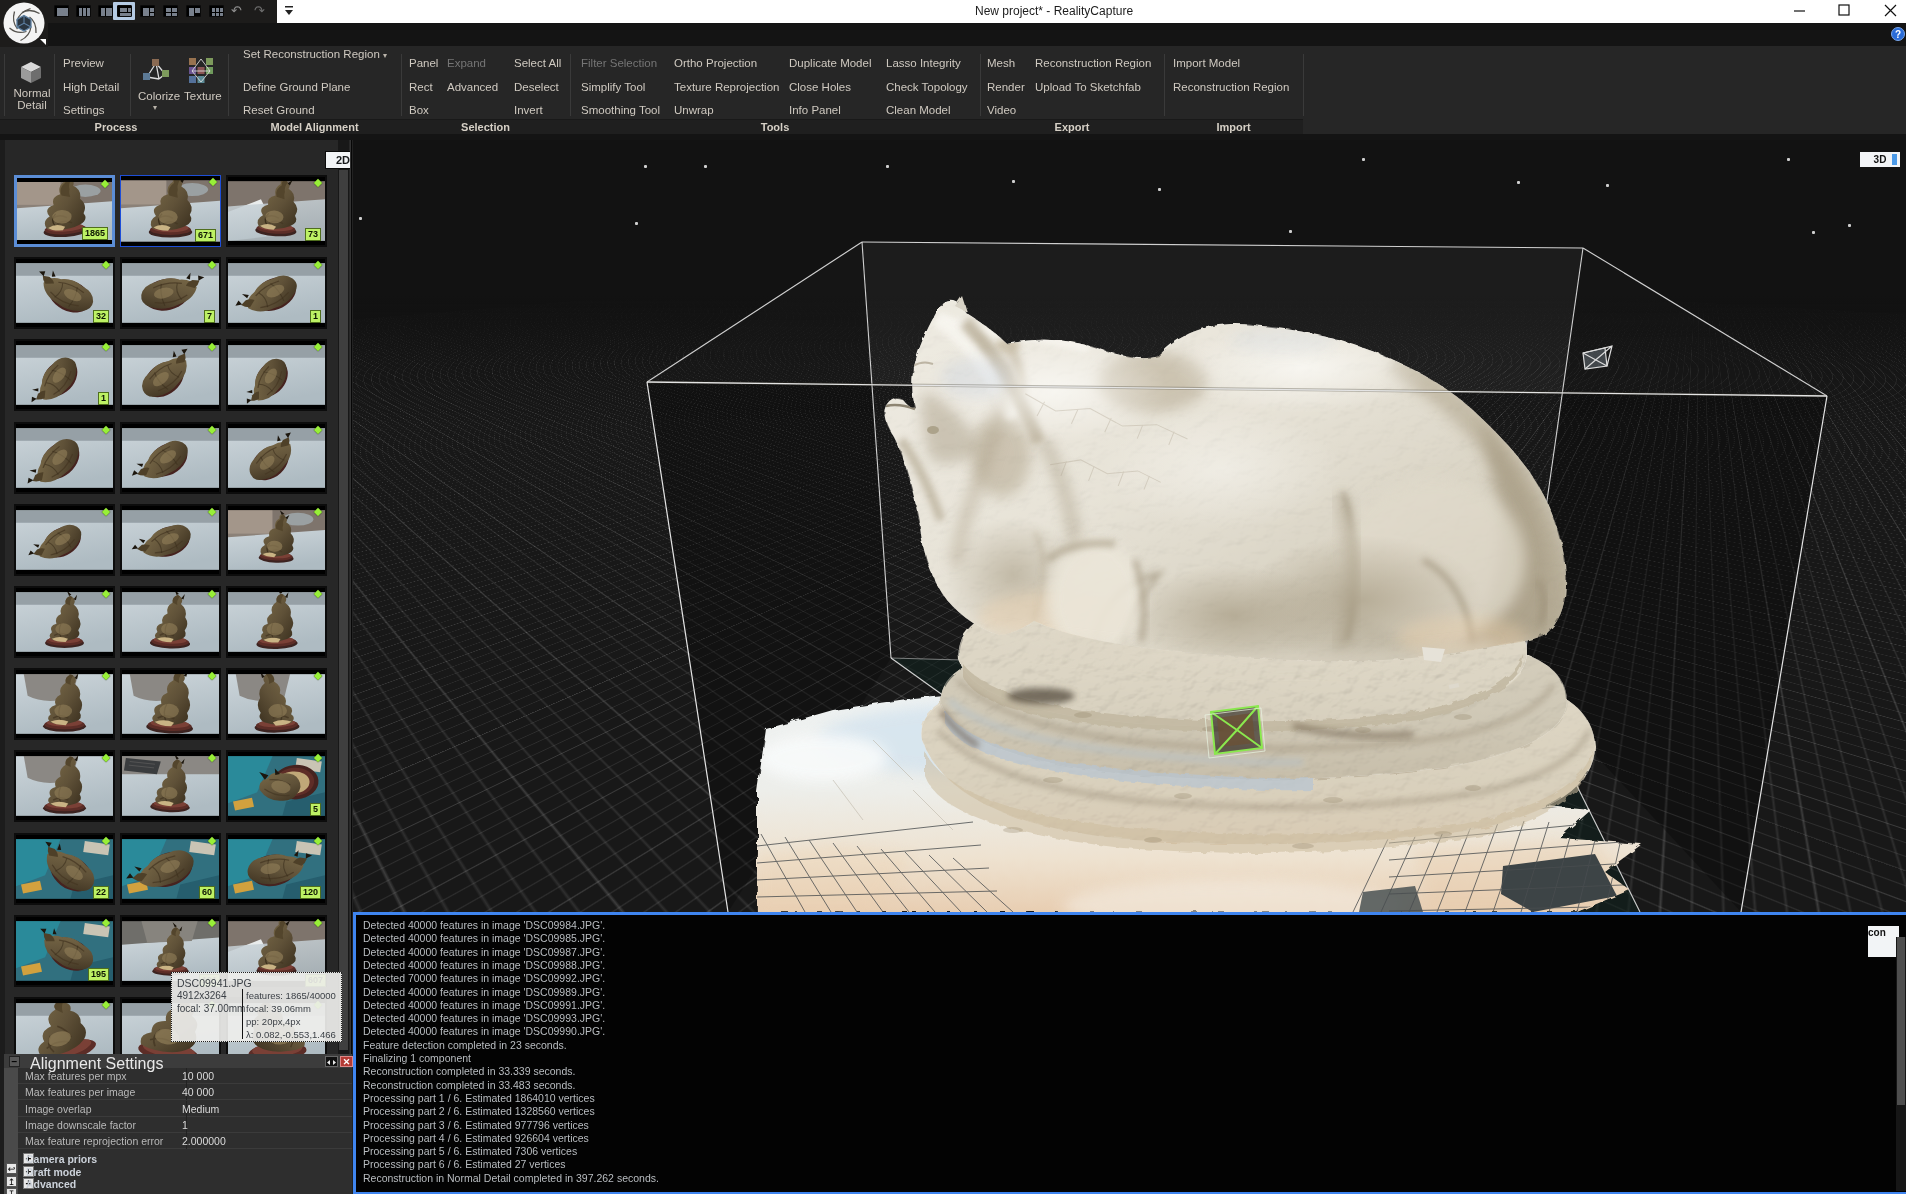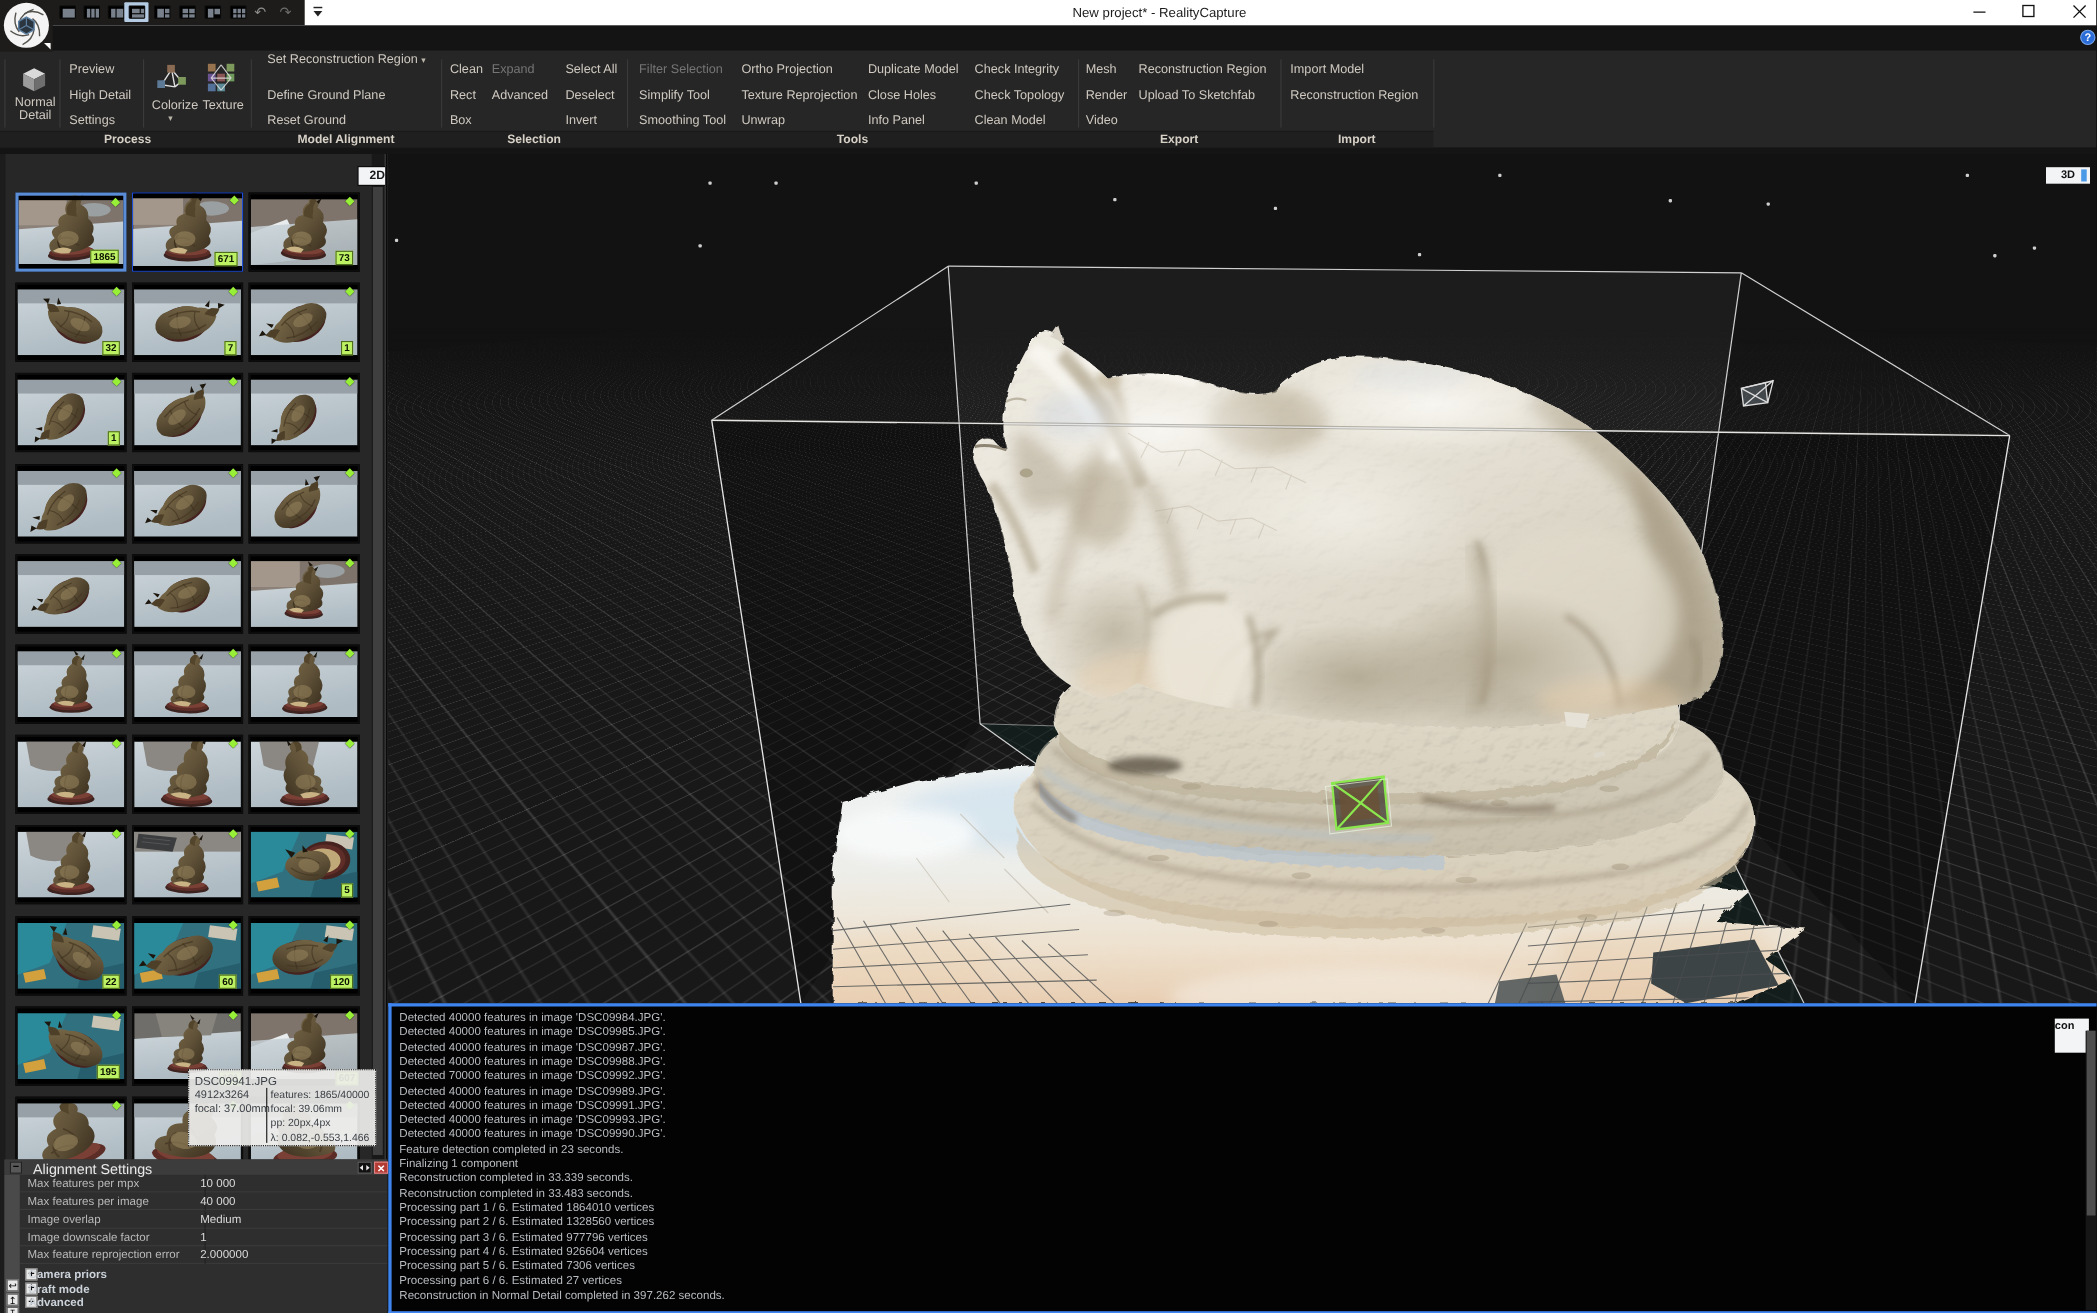--- a/index.html
+++ b/index.html
@@ -57,21 +57,21 @@
   #tooltip .tt-l2 { position:absolute; left:5px; top:30px; }
   #tooltip .tt-div { position:absolute; left:70px; top:16px; width:1px; height:50px; background:#111; }
   #tooltip .tt-r { white-space:nowrap; font-size:9.5px; }
   #tooltip .tt-r { position:absolute; left:74px; }
   #ttbadge1 { position:absolute; left:199px; top:974px; right:auto; bottom:auto; z-index:55; }
   #ttbadge2 { position:absolute; left:305px; top:974px; right:auto; bottom:auto; z-index:55; }
 
   
   #settings { left:4px; top:1054px; width:348px; height:140px; background:#2e2e2e; z-index:70; font-size:10.5px; }
   #settings .hdr { position:absolute; left:0; top:0; width:348px; height:14px; background:#3c3c3c; }
-  #settings .hdr .ttl { position:absolute; left:26px; top:1px; color:#e8e8e8; font-size:13px; }
+  #settings .hdr .ttl { position:absolute; left:26px; top:1px; color:#e8e8e8; font-size:16px; }
   #settings .collapsebox { position:absolute; left:5px; top:2px; width:11px; height:11px; background:#585858; border:1px solid #222; color:#000; font-size:10px; line-height:9px; text-align:center; font-weight:bold; }
   #settings .dockico { position:absolute; left:321px; top:2px; width:13px; height:11px; background:#111; border:1px solid #666; }
   #settings .closeico { position:absolute; left:336px; top:2px; width:13px; height:11px; background:#b43a34; border:1px solid #d88; color:#fff; font-size:9px; line-height:10px; text-align:center; font-weight:bold; }
   #settings .gutter { position:absolute; left:0; top:14px; width:14px; height:126px; background:#4a4a4a; }
   .srow { position:absolute; left:14px; width:334px; height:16px; border-bottom:1px solid #3b3b3b; }
   .srow .lab { position:absolute; left:7px; top:2px; color:#b9b9b9; }
   .srow .val { position:absolute; left:164px; top:2px; color:#dadada; }
   .srow .coldiv { position:absolute; left:168px; top:0; width:1px; height:16px; background:#222; }
   .sgroup { position:absolute; left:14px; width:330px; height:13px; color:#ccd2da; font-weight:bold; white-space:nowrap; }
   .sgroup .plus { position:absolute; left:5px; top:0px; width:11px; height:11px; background:#e8e8e8; border:1px solid #777; color:#111; font-size:10px; line-height:9px; text-align:center; font-weight:bold; }
@@ -244,38 +244,38 @@
      <rect x="2" y="19" width="7" height="7" fill="#54719a"></rect>
         <rect x="10.5" y="19" width="7" height="7" fill="#5c8a96"></rect>
      <g stroke="#e0e0e0" stroke-width="1" fill="none" opacity="0.85">
           <path d="M14 2 L5 14 L14 25 M14 2 L23 14 L14 25 M5 14 L23 14"></path>
         </g>
       </svg>
       <div class="ritem" style="left:184px;top:44px">Texture</div>
       <div class="ritem" style="left:243px;top:2px">Set Reconstruction Region <span class="rchev">▾</span></div>
       <div class="ritem" style="left:243px;top:34.5px">Define Ground Plane</div>
       <div class="ritem" style="left:243px;top:58px">Reset Ground</div>
-      <div class="ritem" style="left:409px;top:11px">Clean</div>
+      <div class="ritem" style="left:409px;top:11px">Panel</div>
       <div class="ritem" style="left:409px;top:34.5px">Rect</div>
       <div class="ritem" style="left:409px;top:58px">Box</div>
       <div class="ritem disabled" style="left:447px;top:11px">Expand</div>
       <div class="ritem" style="left:447px;top:34.5px">Advanced</div>
       <div class="ritem" style="left:514px;top:11px">Select All</div>
       <div class="ritem" style="left:514px;top:34.5px">Deselect</div>
       <div class="ritem" style="left:514px;top:58px">Invert</div>
       <div class="ritem disabled" style="left:581px;top:11px">Filter Selection</div>
       <div class="ritem" style="left:581px;top:34.5px">Simplify Tool</div>
       <div class="ritem" style="left:581px;top:58px">Smoothing Tool</div>
       <div class="ritem" style="left:674px;top:11px">Ortho Projection</div>
       <div class="ritem" style="left:674px;top:34.5px">Texture Reprojection</div>
       <div class="ritem" style="left:674px;top:58px">Unwrap</div>
       <div class="ritem" style="left:789px;top:11px">Duplicate Model</div>
       <div class="ritem" style="left:789px;top:34.5px">Close Holes</div>
       <div class="ritem" style="left:789px;top:58px">Info Panel</div>
-      <div class="ritem" style="left:886px;top:11px">Check Integrity</div>
+      <div class="ritem" style="left:886px;top:11px">Lasso Integrity</div>
       <div class="ritem" style="left:886px;top:34.5px">Check Topology</div>
       <div class="ritem" style="left:886px;top:58px">Clean Model</div>
       <div class="ritem" style="left:987px;top:11px">Mesh</div>
       <div class="ritem" style="left:987px;top:34.5px">Render</div>
       <div class="ritem" style="left:987px;top:58px">Video</div>
       <div class="ritem" style="left:1035px;top:11px">Reconstruction Region</div>
       <div class="ritem" style="left:1035px;top:34.5px">Upload To Sketchfab</div>
       <div class="ritem" style="left:1173px;top:11px">Import Model</div>
       <div class="ritem" style="left:1173px;top:34.5px">Reconstruction Region</div>
     </div>

